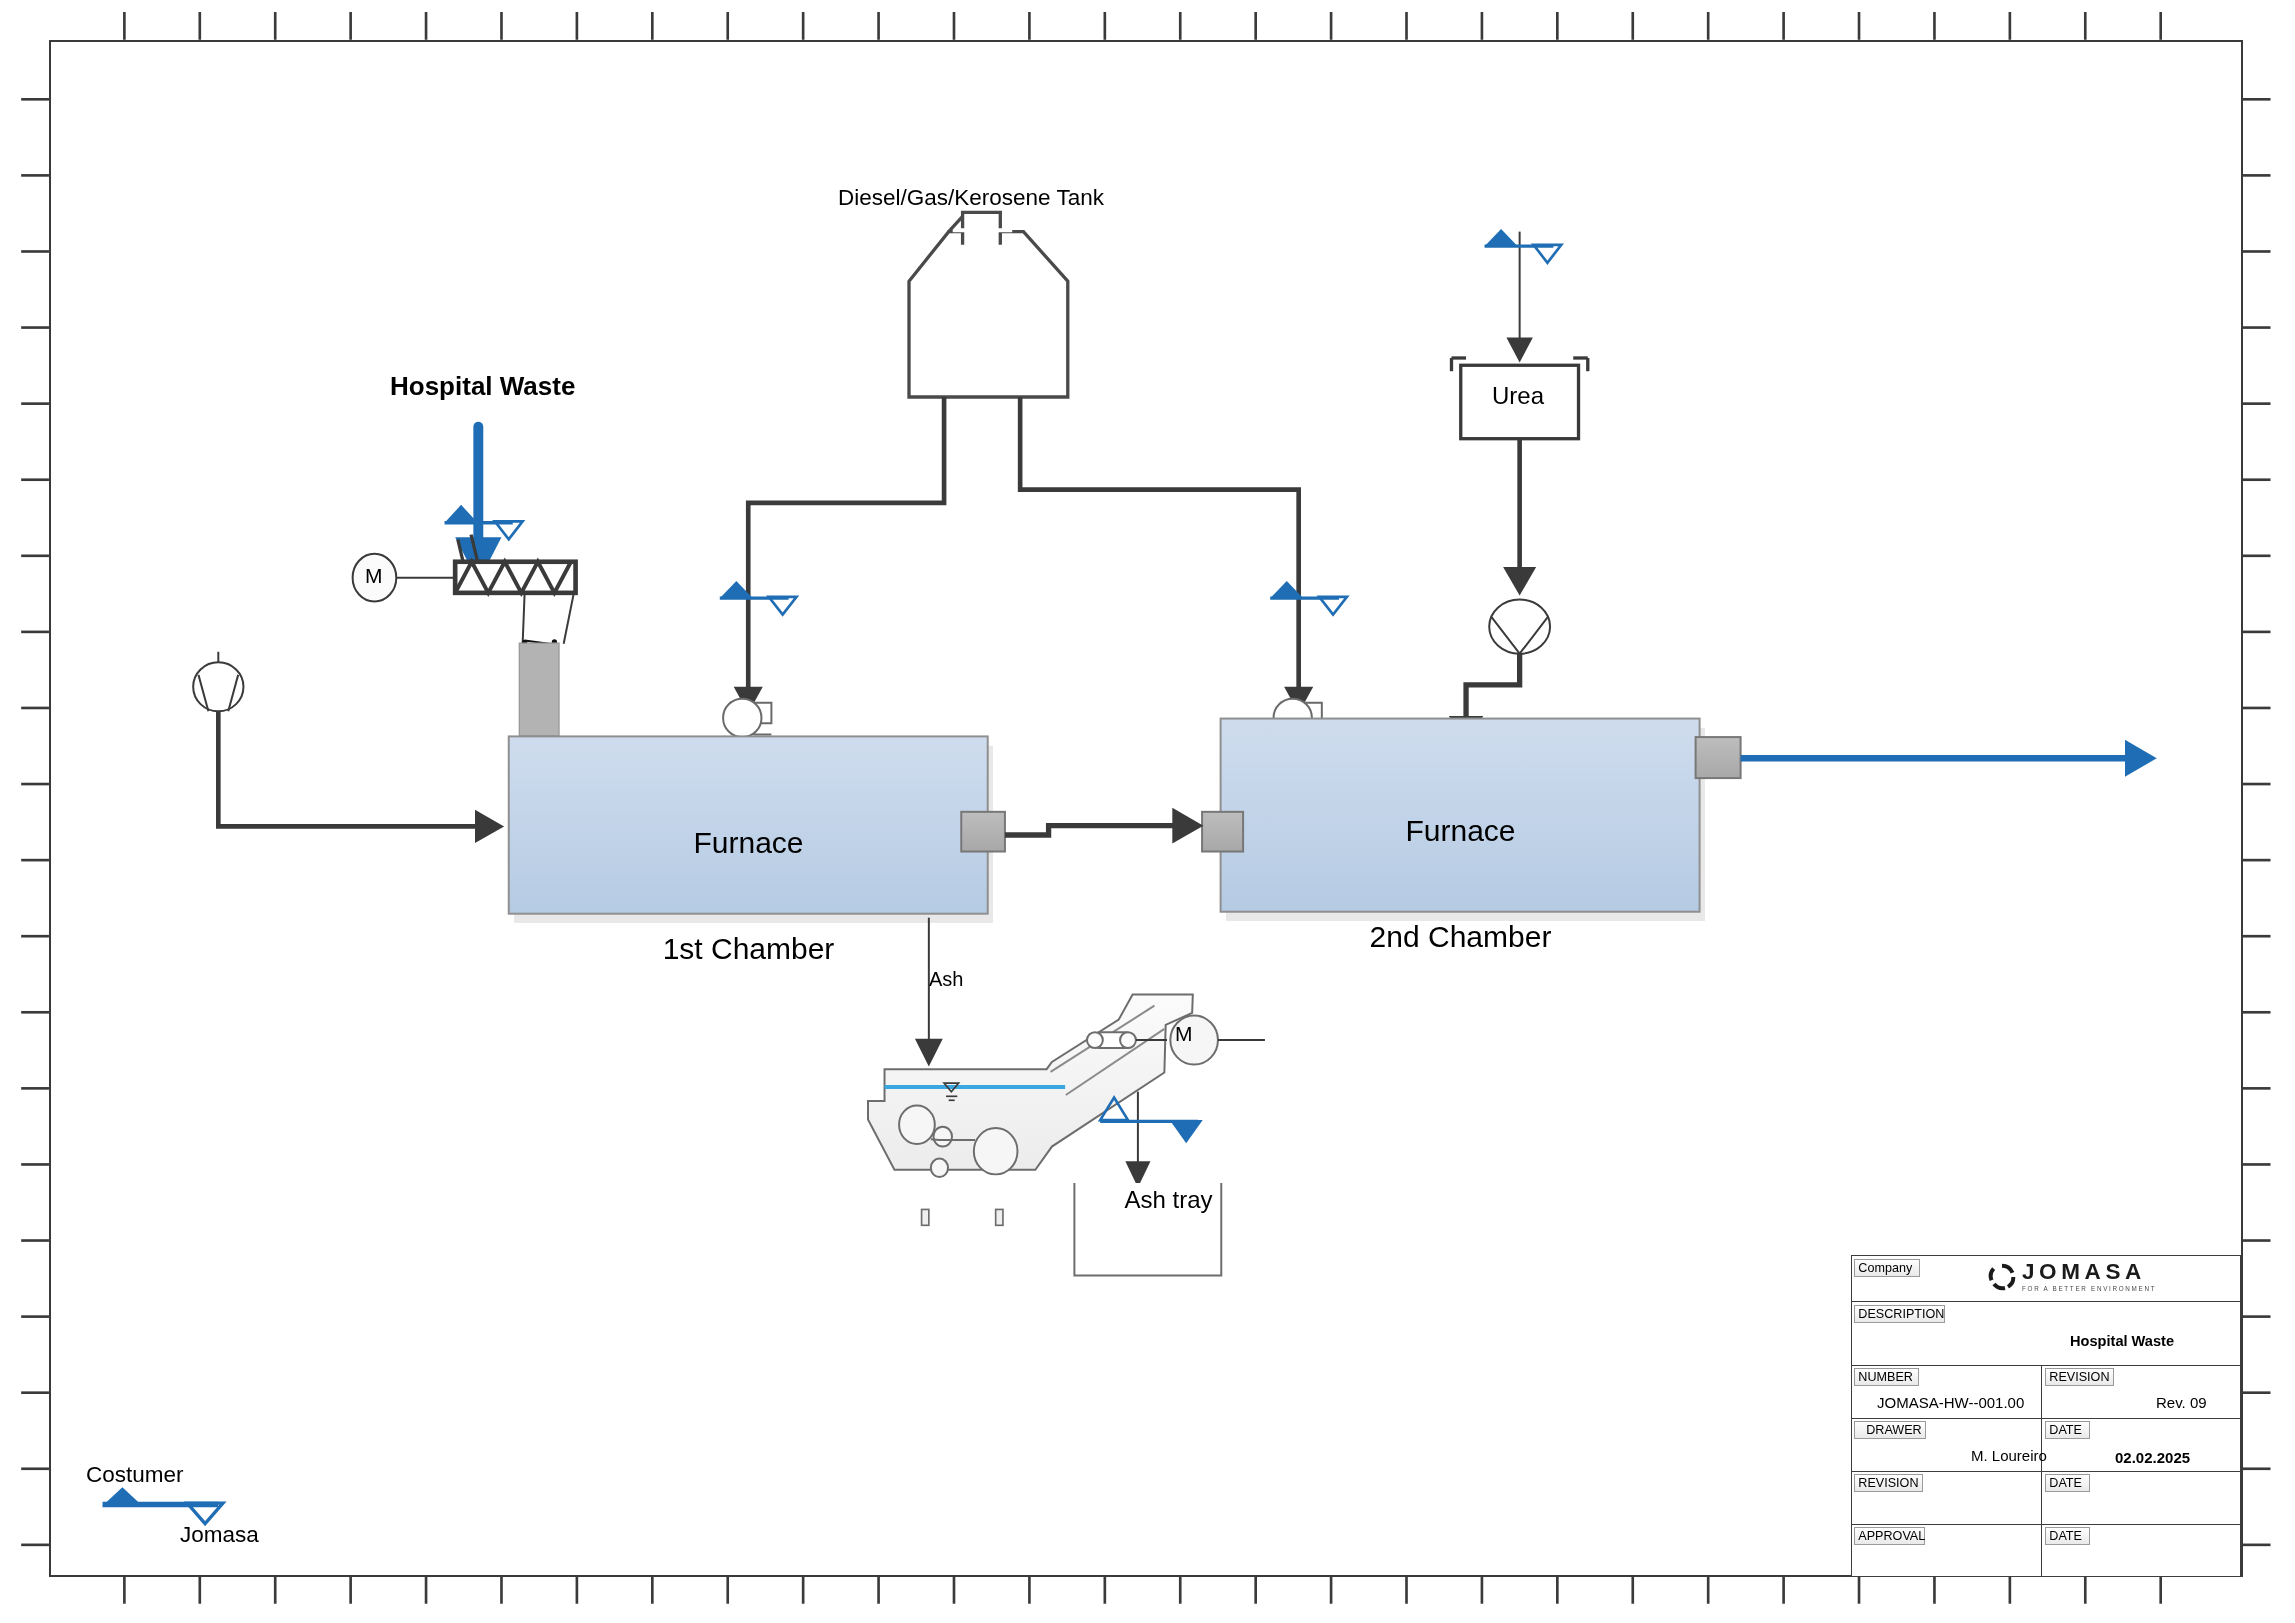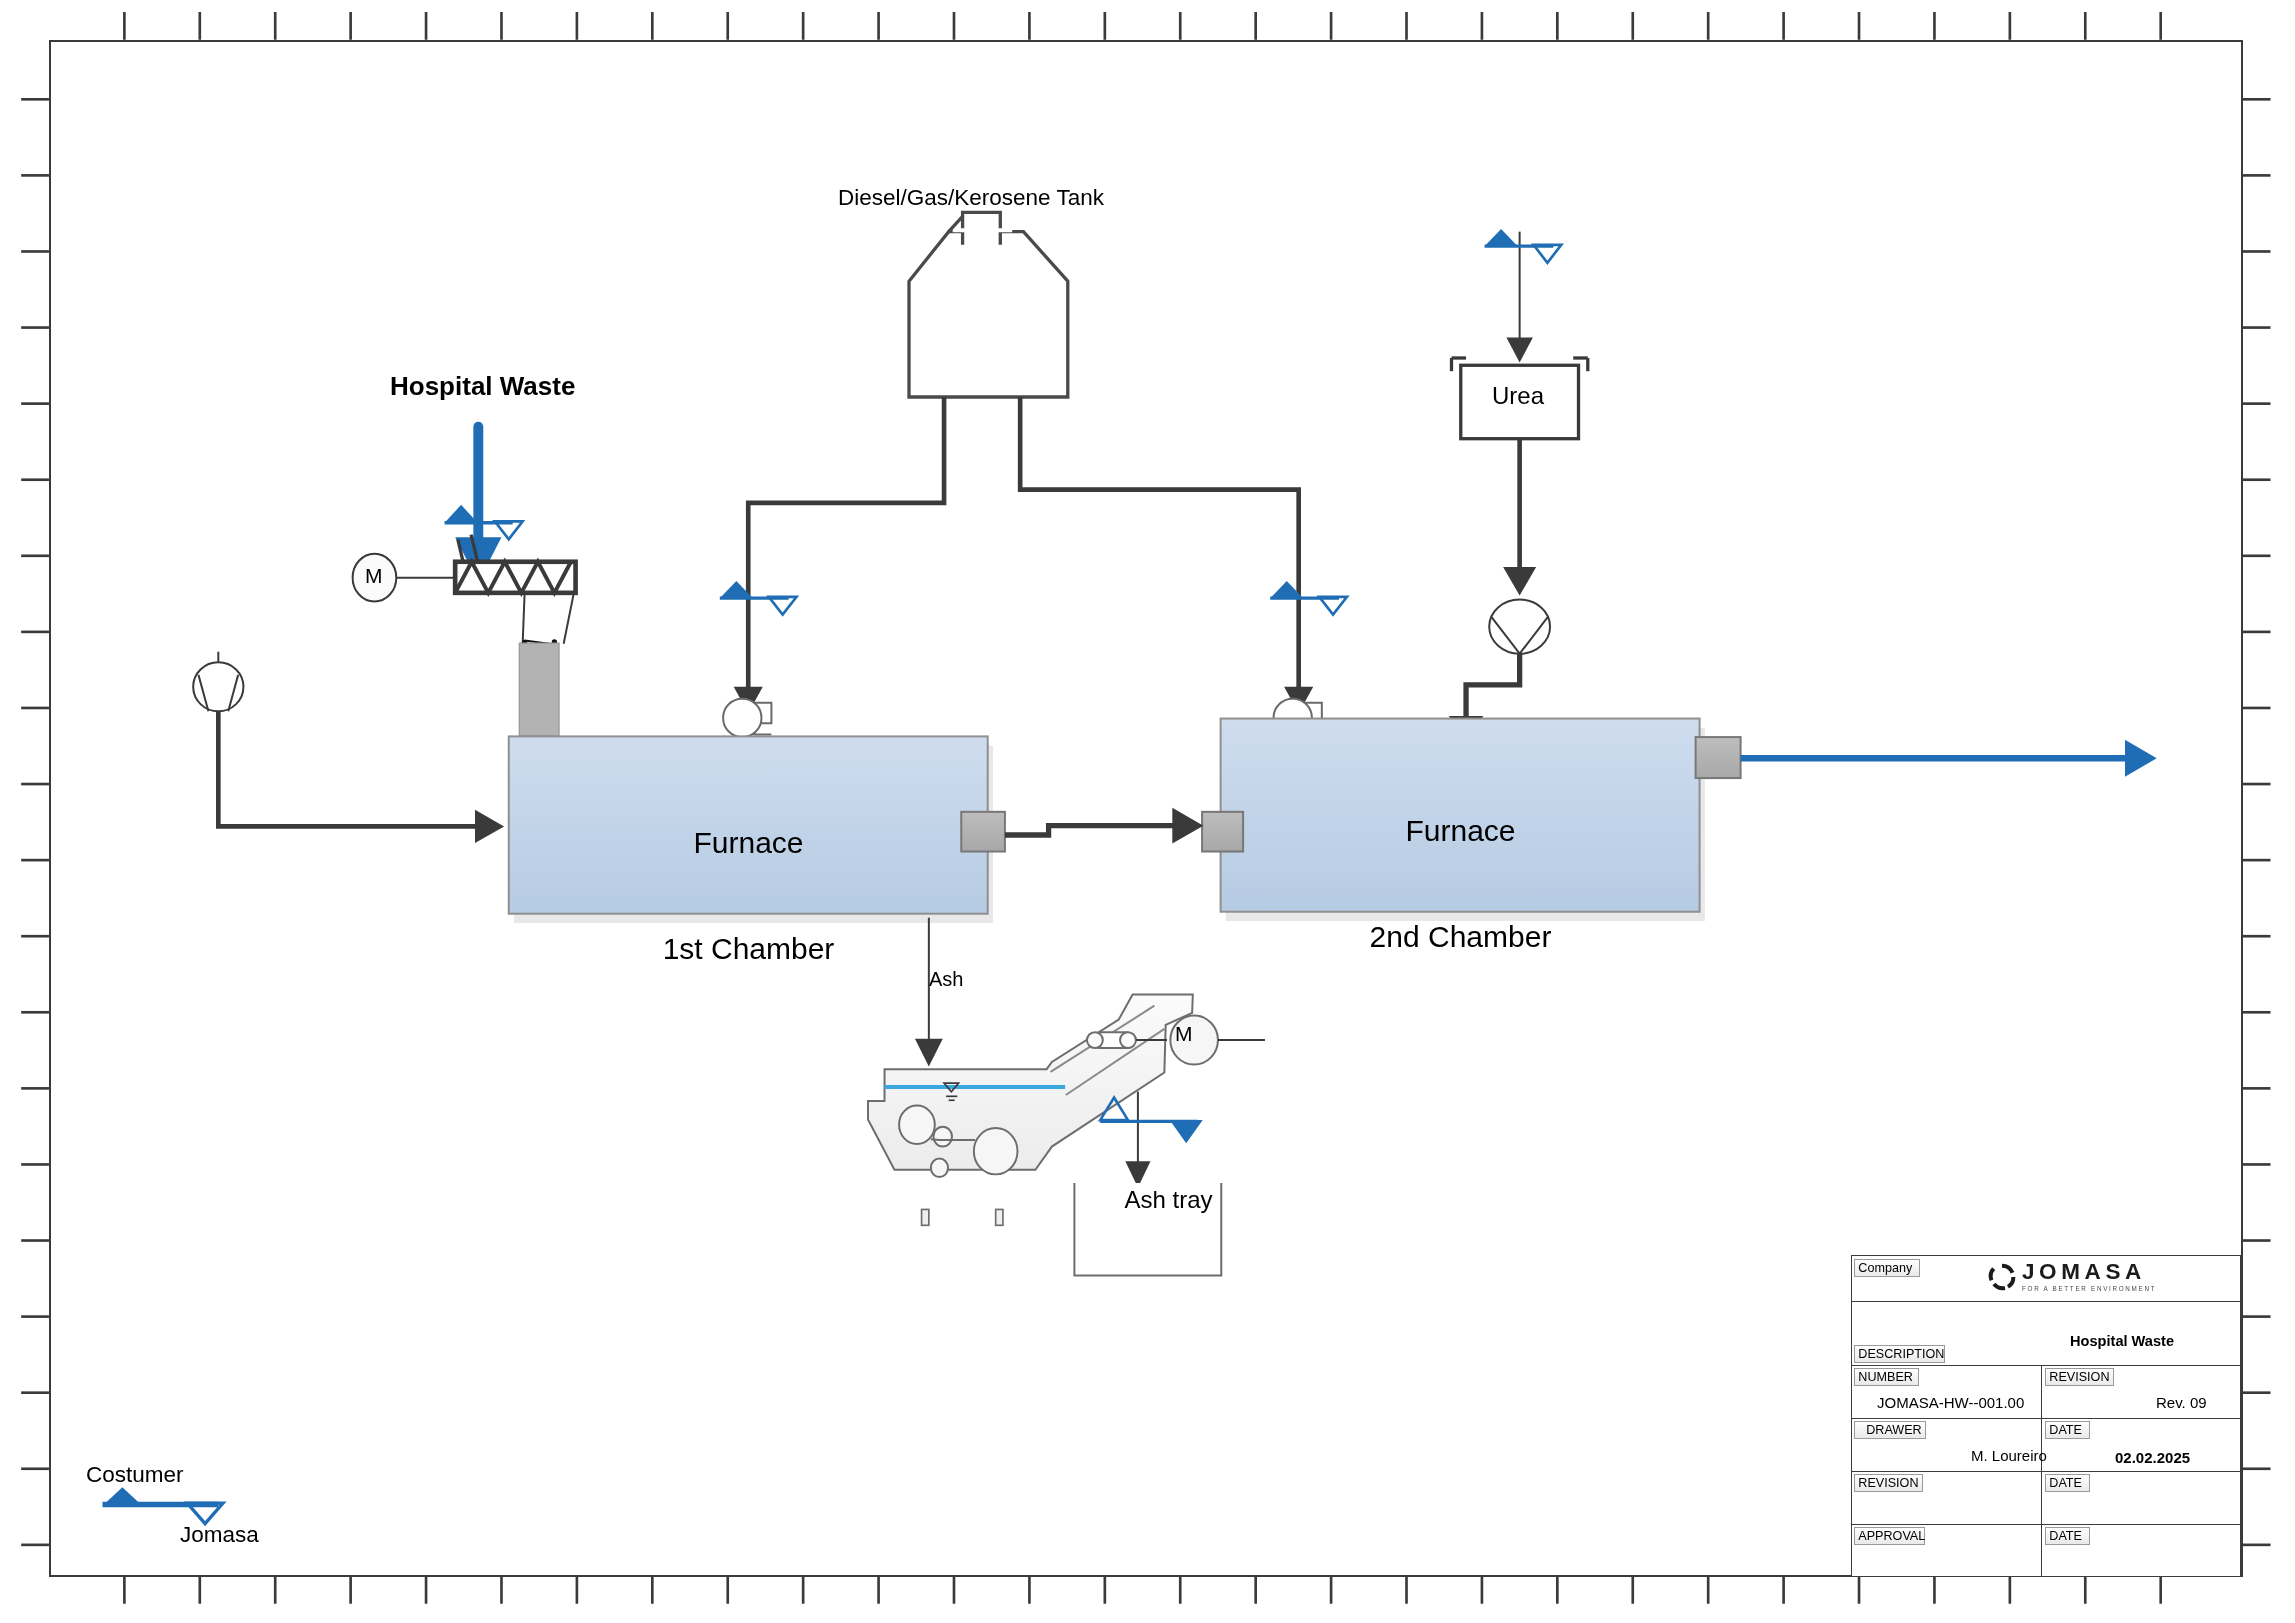--- a/index.html
+++ b/index.html
@@ -384,21 +384,21 @@
           <path d="M25.5,37.5 A17,17 0 0,1 9,31.5"></path>
           <path d="M5.3,26 A17,17 0 0,1 8.5,8.3"></path>
         </g>
       </svg>
       <div class="logoText">
         <div class="logoName">JOMASA</div>
         <div class="logoTag">FOR A BETTER ENVIRONMENT</div>
       </div>
     </div>
 
-    <span class="tag" style="left:2px;top:49px;width:91px;margin-top:40px;">DESCRIPTION</span>
+    <span class="tag" style="left:2px;top:49px;width:91px;">DESCRIPTION</span>
     <span class="val" style="left:218px;top:77px;font-weight:700;font-size:14.6px;">Hospital  Waste</span>
 
     <span class="tag" style="left:2px;top:112px;width:65px;">NUMBER</span>
     <span class="val" style="left:25px;top:138px;">JOMASA-HW--001.00</span>
     <span class="tag" style="left:193px;top:112px;width:69px;">REVISION</span>
     <span class="val" style="left:304px;top:138px;">Rev. 09</span>
 
     <span class="tag" style="left:2px;top:165px;width:72px;text-align:right;">DRAWER</span>
     <span class="val" style="left:79px;top:191px;margin-left:40px;">M. Loureiro</span>
     <span class="tag" style="left:193px;top:165px;width:45px;">DATE</span>

